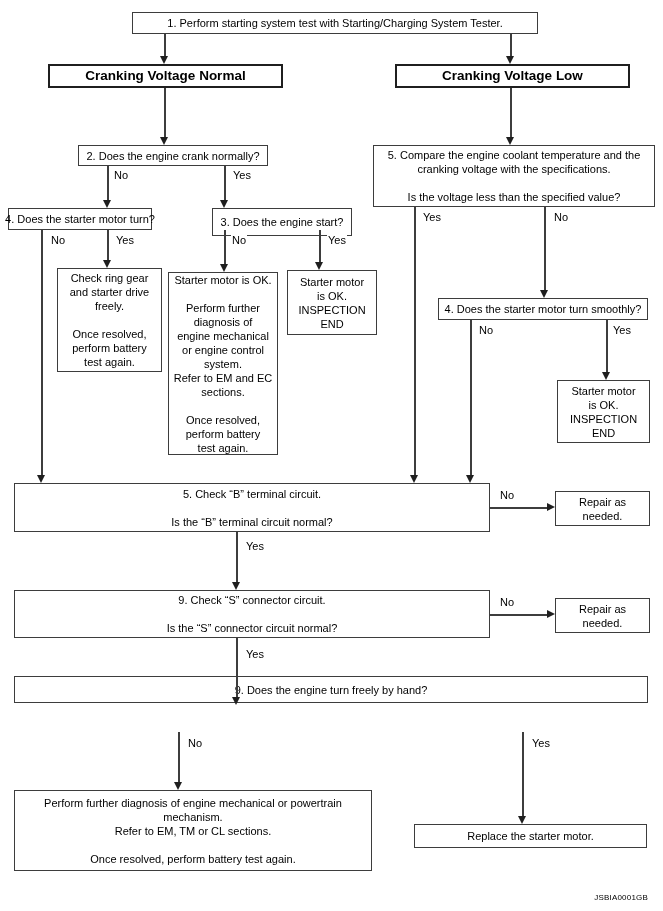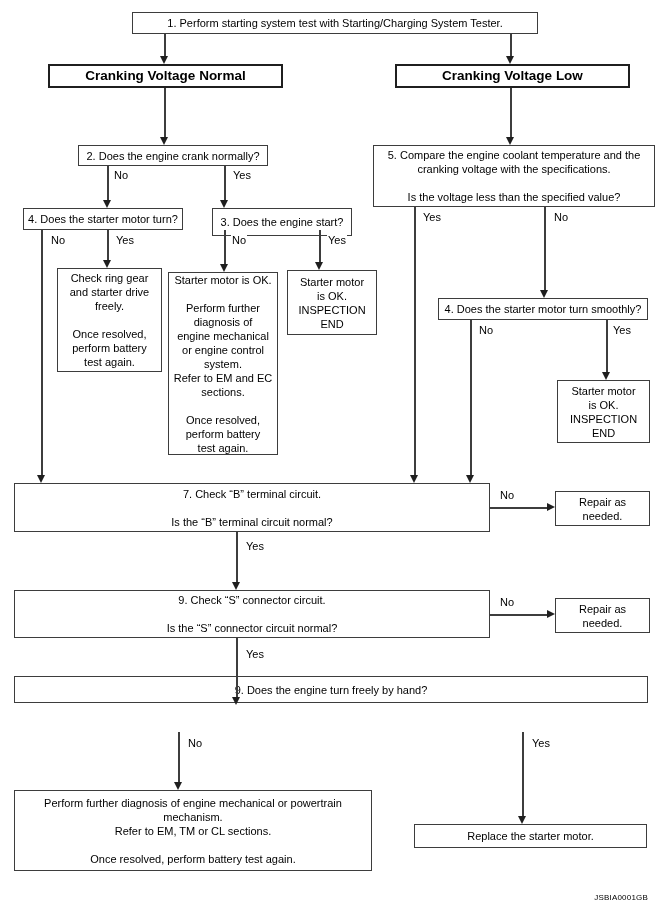--- a/index.html
+++ b/index.html
@@ -23,21 +23,21 @@
 </style>
 </head>
 <body>
 
 <div id="stage">
 
   <div class="box oneline" style="left:132px;top:12px;width:406px;height:22px">1. Perform starting system test with Starting/Charging System Tester.</div>
   <div class="box hdr" style="left:395px;top:64px;width:235px;height:24px">Cranking Voltage Low</div>
   <div class="box hdr" style="left:48px;top:64px;width:235px;height:24px">Cranking Voltage Normal</div>
   <div class="box oneline" style="left:78px;top:145px;width:190px;height:21px">2. Does the engine crank normally?</div>
-  <div class="box oneline" style="left:23px;top:208px;width:160px;height:22px">4. Does the starter motor turn?</div>
+  <div class="box oneline" style="left:8px;top:208px;width:144px;height:22px">4. Does the starter motor turn?</div>
   <div class="box oneline" style="left:212px;top:208px;width:140px;height:28px">3. Does the engine start?</div>
   <div class="box" style="left:57px;top:268px;width:105px;height:104px">Check ring gear
 and starter drive
 freely.
 
 Once resolved,
 perform battery
 test again.</div>
   <div class="box" style="left:168px;top:272px;width:110px;height:183px">Starter motor is OK.
 
@@ -58,21 +58,21 @@
 END</div>
   <div class="box" style="left:373px;top:145px;width:282px;height:62px">5. Compare the engine coolant temperature and the
 cranking voltage with the specifications.
 
 Is the voltage less than the specified value?</div>
   <div class="box oneline" style="left:438px;top:298px;width:210px;height:22px">4. Does the starter motor turn smoothly?</div>
   <div class="box" style="left:557px;top:380px;width:93px;height:63px">Starter motor
 is OK.
 INSPECTION
 END</div>
-  <div class="box" style="left:14px;top:483px;width:476px;height:49px">7. Check “B” terminal circuit.
+  <div class="box" style="left:14px;top:483px;width:476px;height:49px">5. Check “B” terminal circuit.
 
 Is the “B” terminal circuit normal?</div>
   <div class="box" style="left:555px;top:491px;width:95px;height:35px">Repair as
 needed.</div>
   <div class="box" style="left:14px;top:590px;width:476px;height:48px">9. Check “S” connector circuit.
 
 Is the “S” connector circuit normal?</div>
   <div class="box" style="left:555px;top:598px;width:95px;height:35px">Repair as
 needed.</div>
   <div class="box oneline" style="left:14px;top:676px;width:634px;height:27px">9. Does the engine turn freely by hand?</div>

